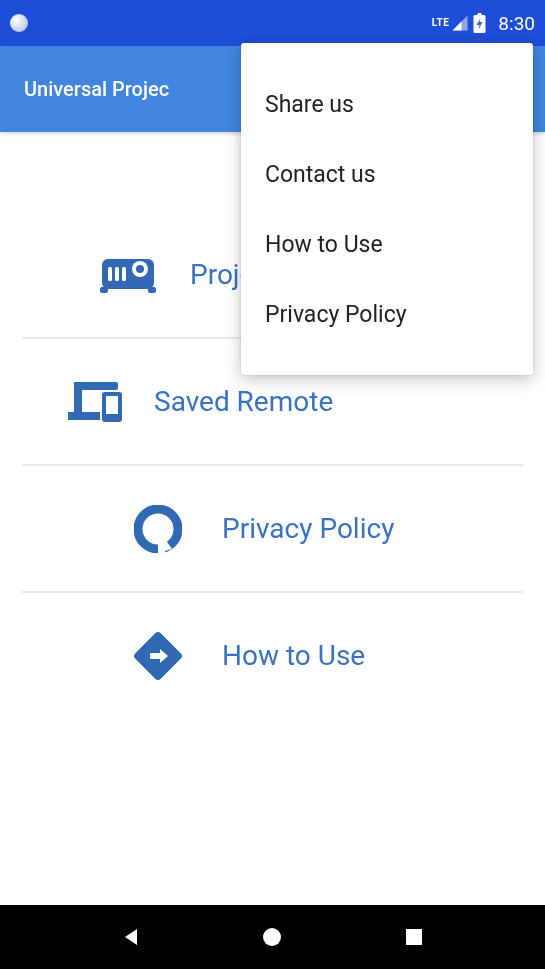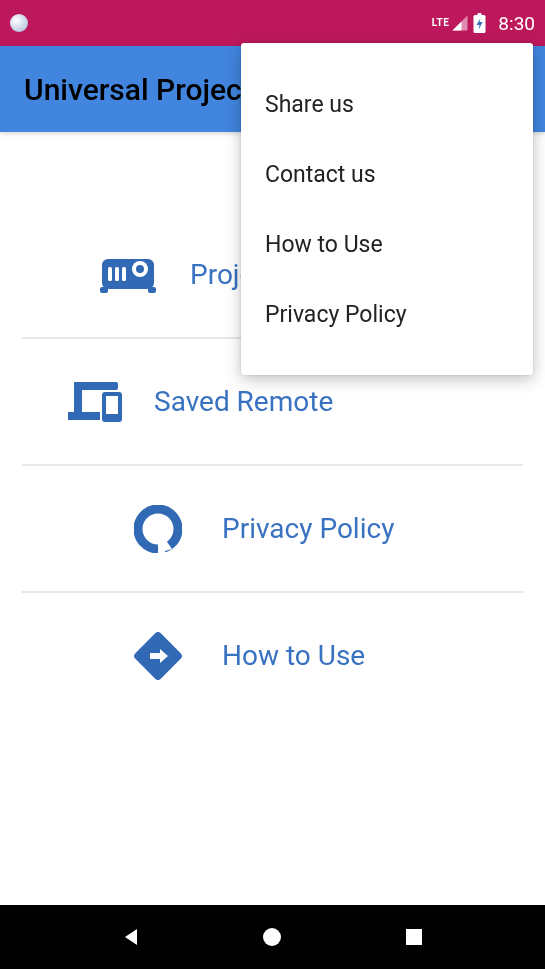--- a/index.html
+++ b/index.html
@@ -1,20 +1,20 @@
 <!DOCTYPE html>
 <html><head>
   <meta charset="utf-8">
   <style>
     * { margin: 0; padding: 0; box-sizing: border-box; }
     html, body { width: 545px; height: 969px; overflow: hidden; font-family: Roboto, Arial, sans-serif; background: #fff; }
     
     .status-bar {
       height: 46px;
-      background: #be185d;
+      background: #1d4ed8;
       display: flex;
       align-items: center;
       justify-content: space-between;
       padding: 0 10px;
       color: #fff;
     }
     .status-left { display: flex; align-items: center; }
     .status-dot {
       width: 18px; height: 18px; border-radius: 50%;
       background: radial-gradient(circle at 35% 35%, #fff, #c8d4e8 60%, #a8b8d8);
@@ -26,21 +26,21 @@
     .app-bar {
       height: 86px;
       background: #4185de;
       display: flex;
       align-items: center;
       padding: 0 24px;
       box-shadow: 0 2px 4px rgba(0,0,0,0.15);
       position: relative;
       z-index: 1;
     }
-    .app-title { color: #000000; font-size: 30px; font-weight: 500; }
+    .app-title { color: #ffffff; font-size: 20px; font-weight: 500; }
     
     .main { background: #fff; padding-top: 80px; }
     .menu-item {
       display: flex;
       align-items: center;
       justify-content: flex-start;
       height: 125px;
       padding-left: 100px;
       cursor: pointer;
     }

